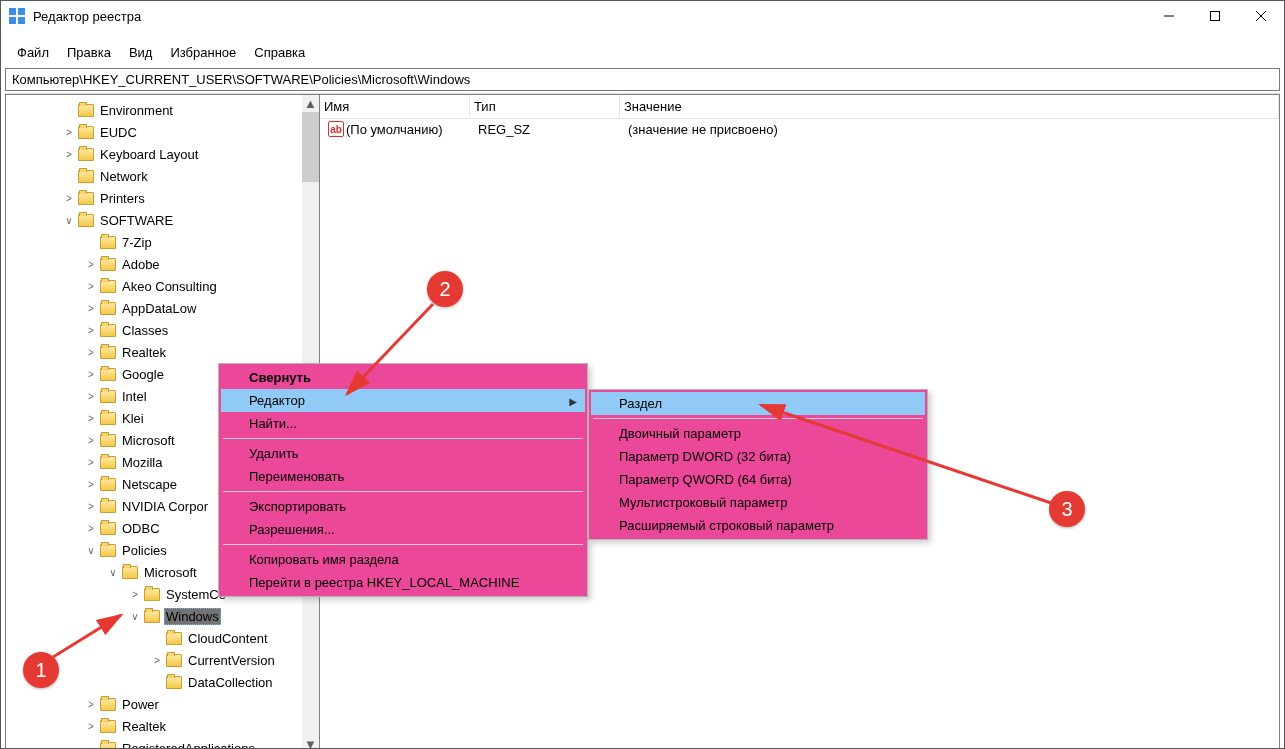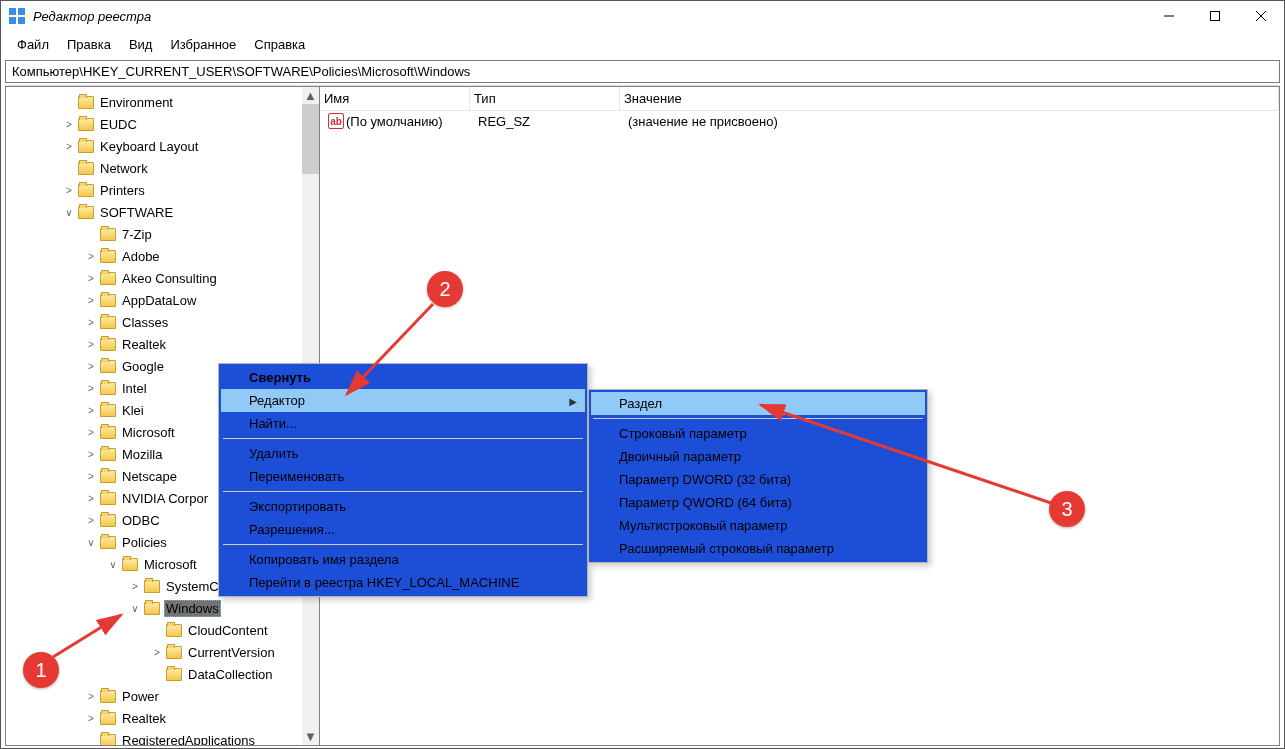--- a/index.html
+++ b/index.html
@@ -1,27 +1,27 @@
 <!DOCTYPE html>
 <html><head>
 <meta charset="utf-8">
 <style>
   * { box-sizing: border-box; margin: 0; padding: 0; font-family: "Segoe UI", Tahoma, sans-serif; font-size: 13px; }
   body { width: 1285px; height: 749px; background: #fff; overflow: hidden; border: 1px solid #555; position: relative; }
 
   
-  .titlebar { display: flex; align-items: center; height: 30px; padding-left: 8px; font-style: italic; }
+  .titlebar { display: flex; align-items: center; height: 30px; padding-left: 8px; }
   .titlebar .appicon { width: 16px; height: 16px; margin-right: 8px; display:inline-block; }
   .titlebar .title { flex: 1; font-size: 13px; }
   .titlebar .winbtns { display: flex; }
   .titlebar .winbtn { width: 46px; height: 30px; display:flex; align-items:center; justify-content:center; }
   .titlebar .winbtn svg { width: 10px; height: 10px; }
 
   
-  .menubar { display: flex; padding: 4px 8px 6px 8px; gap: 2px; }
+  .menubar { display: flex; padding: 4px 8px 6px 8px; gap: 2px; margin-top: 8px; }
   .menubar .menuitem { padding: 2px 8px; cursor: default; }
 
   
   .addressbar { border: 1px solid #7a7a7a; margin: 0 4px 2px 4px; padding: 3px 6px; font-size: 13px; background:#fff; }
 
   
   .main { display: flex; height: calc(749px - 30px - 28px - 26px - 4px); border-top: 1px solid #ddd; margin: 0 4px 4px 4px; }
   .treepane { width: 315px; border: 1px solid #828282; overflow: hidden; position: relative; background:#fff; }
   .treepane .scroll { position:absolute; right:0; top:0; bottom:0; width:17px; background:#f0f0f0; }
   .treepane .scroll .thumb { position:absolute; left:0; right:0; top:0; height:70px; background:#cdcdcd; }
@@ -39,21 +39,21 @@
   
   .tree { padding: 4px 0; }
   .node { display: flex; align-items: center; height: 22px; white-space: nowrap; }
   .tog { width: 14px; text-align: center; color: #666; font-size: 10px; cursor: default; display:inline-block;}
   .foldericon { width: 16px; height: 13px; margin: 0 4px 0 2px; display:inline-block; background: linear-gradient(#ffe9a6,#f5c849); border:1px solid #c9a030; border-radius: 1px 1px 0 0; position:relative; }
   .foldericon::before { content:""; position:absolute; top:-3px; left:0; width:6px; height:3px; background:#f5d573; border:1px solid #c9a030; border-bottom:none; border-radius:1px 1px 0 0;}
   .nodelabel { padding: 1px 2px; }
   .node.selected .nodelabel { background: #737373; border: 1px dotted #7ab7e8; padding:0 1px; }
 
   
-  .ctxmenu { position: absolute; background: #1d4ed8; border: 1px solid #b5b5b5; box-shadow: 3px 3px 6px rgba(0,0,0,0.2); padding: 2px; }
+  .ctxmenu { position: absolute; background: #ec4899; border: 1px solid #b5b5b5; box-shadow: 3px 3px 6px rgba(0,0,0,0.2); padding: 2px; }
   .ctxmenu .ci { padding: 4px 22px 4px 28px; cursor: default; position:relative; }
   .ctxmenu .ci.bold { font-weight: bold; }
   .ctxmenu .ci.hl { background: #91c9f7; }
   .ctxmenu .ci .sub { position:absolute; right:8px; top:50%; transform:translateY(-50%); font-size:10px; color:#333;}
   .ctxmenu .sep { height: 1px; background: #d0d0d0; margin: 3px 2px; }
 
   
   .callout { position:absolute; width:36px; height:36px; border-radius:50%; background:#e53a33; color:#fff; font-size:20px; font-weight:400; display:flex; align-items:center; justify-content:center; box-shadow: 0 1px 3px rgba(0,0,0,0.3);}
   .arrowline { position:absolute; pointer-events:none; }
 
@@ -291,21 +291,20 @@
   <div class="ci">Экспортировать</div>
   <div class="ci">Разрешения...</div>
   <div class="sep"></div>
   <div class="ci">Копировать имя раздела</div>
   <div class="ci">Перейти в реестра HKEY_LOCAL_MACHINE</div>
 </div>
 
 <div class="ctxmenu" style="left:587px; top:388px; width:340px;">
   <div class="ci hl">Раздел</div>
   <div class="sep"></div>
-  <div class="ci">Строковый параметр</div>
   <div class="ci">Двоичный параметр</div>
   <div class="ci">Параметр DWORD (32 бита)</div>
   <div class="ci">Параметр QWORD (64 бита)</div>
   <div class="ci">Мультистроковый параметр</div>
   <div class="ci">Расширяемый строковый параметр</div>
 </div>
 
 <div class="callout" style="left:22px; top:651px;">1</div>
 <div class="callout" style="left:426px; top:270px;">2</div>
 <div class="callout" style="left:1048px; top:490px;">3</div>

